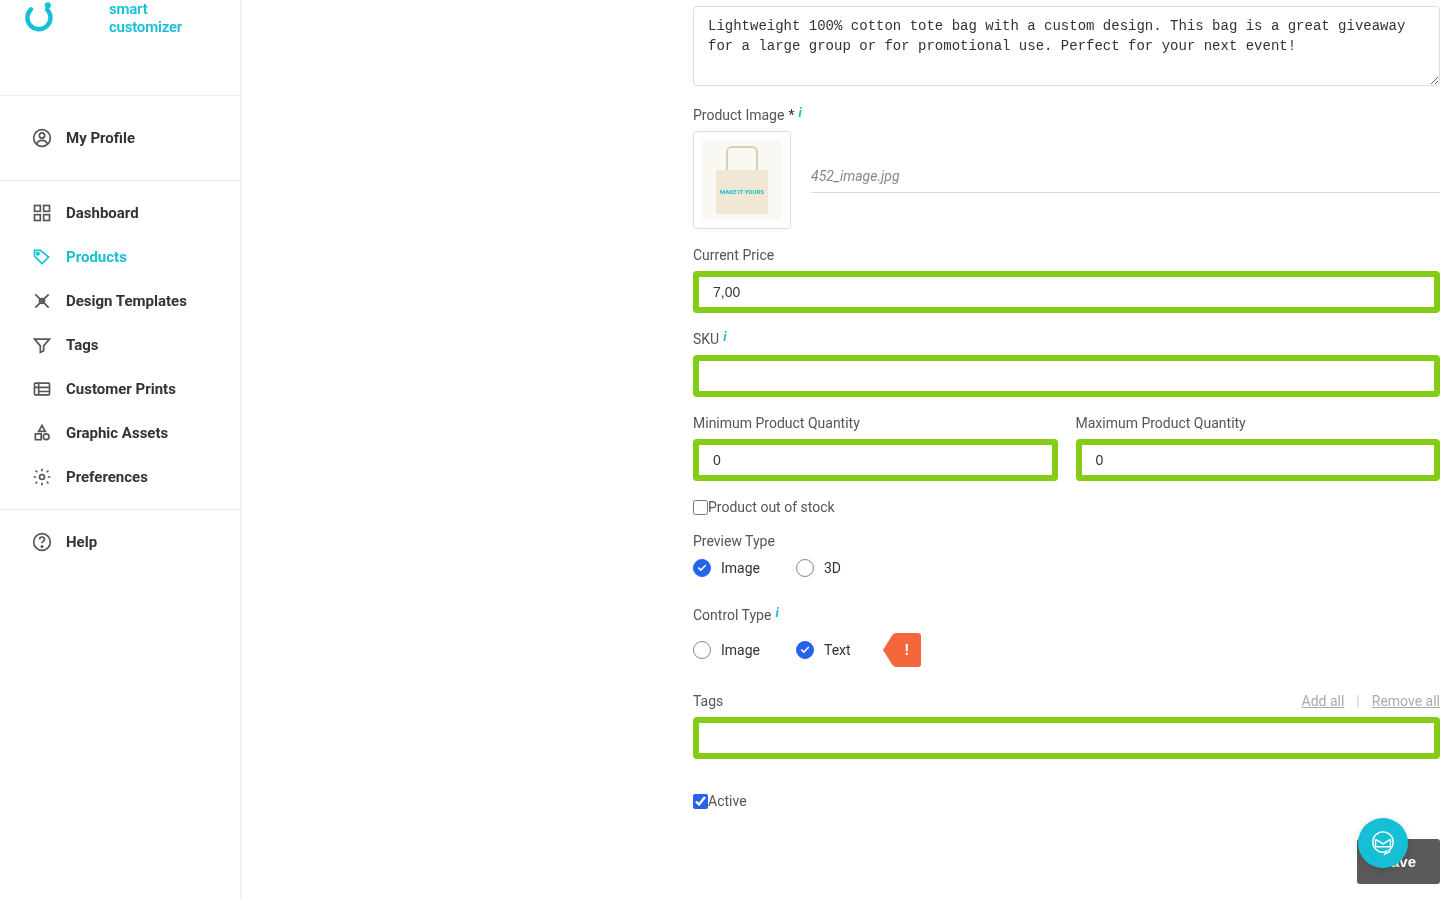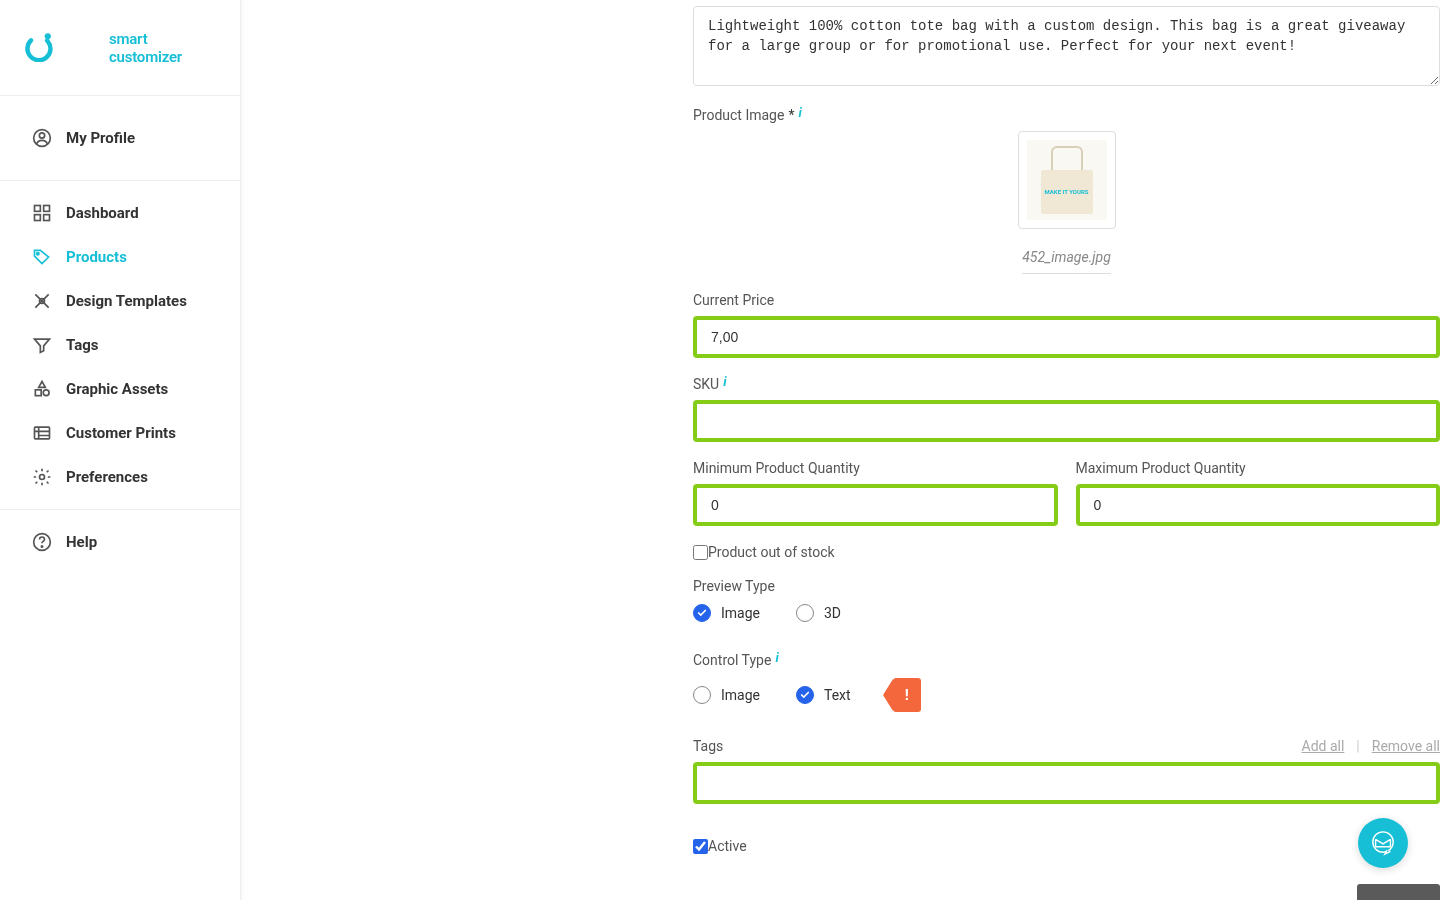--- a/index.html
+++ b/index.html
@@ -23,21 +23,21 @@
   top: 0;
   width: 241px;
   height: 100%;
   background: #fff;
   border-right: 1px solid #eee;
   box-shadow: 1px 0 3px rgba(0,0,0,0.05);
 }
 .logo-area {
   height: 96px;
   display: flex;
-  align-items: center;
+  align-items: flex-start;
   padding: 0 23px;
   border-bottom: 1px solid #eee;
   gap: 40px;
 }
 .logo-mark {
   width: 34px;
   height: 34px;
   margin-right: 14px;
 }
 .logo-text {
@@ -114,31 +114,30 @@
   font-family: "Courier New", monospace;
   font-size: 14px;
   line-height: 1.4;
   color: #333;
   resize: vertical;
   height: 80px;
 }
 .input {
   width: 100%;
   padding: 10px 14px;
-  border: 4px solid #84cc16;
+  border: 6px solid #84cc16;
   border-radius: 4px;
   font-size: 14px;
   color: #333;
   height: 42px;
 }
 .image-upload-row {
   display: flex;
   align-items: center;
   gap: 20px;
-  flex-direction: column;
 }
 .thumb {
   width: 98px;
   height: 98px;
   border: 1px solid #ddd;
   border-radius: 4px;
   background: #fff;
   display: flex;
   align-items: center;
   justify-content: center;
@@ -381,35 +380,35 @@
       <span class="nav-icon">
         <svg viewBox="0 0 24 24" fill="none" stroke="#555" stroke-width="2">
             <path d="M3 5h18l-7 8v6l-4 2v-8L3 5z"></path>
           </svg>
       </span>
       <span>Tags</span>
     </div>
     <div class="nav-item">
       <span class="nav-icon">
         <svg viewBox="0 0 24 24" fill="none" stroke="#555" stroke-width="2">
+            <rect x="3" y="5" width="18" height="14" rx="1"></rect>
+            <path d="M3 10h18M8 5v14M8 15h13"></path>
+          </svg>
+      </span>
+      <span>Customer Prints</span>
+    </div>
+    <div class="nav-item">
+      <span class="nav-icon">
+        <svg viewBox="0 0 24 24" fill="none" stroke="#555" stroke-width="2">
             <path d="M12 3l4 7H8l4-7z"></path>
             <rect x="4" y="13" width="7" height="7"></rect>
             <circle cx="17" cy="16.5" r="3.5"></circle>
           </svg>
       </span>
       <span>Graphic Assets</span>
-    </div>
-    <div class="nav-item">
-      <span class="nav-icon">
-        <svg viewBox="0 0 24 24" fill="none" stroke="#555" stroke-width="2">
-            <rect x="3" y="5" width="18" height="14" rx="1"></rect>
-            <path d="M3 10h18M8 5v14M8 15h13"></path>
-          </svg>
-      </span>
-      <span>Customer Prints</span>
     </div>
     <div class="nav-item">
       <span class="nav-icon">
         <svg viewBox="0 0 24 24" fill="none" stroke="#555" stroke-width="2">
             <circle cx="12" cy="12" r="3"></circle>
             <path d="M12 2v3M12 19v3M4.2 4.2l2.1 2.1M17.7 17.7l2.1 2.1M2 12h3M19 12h3M4.2 19.8l2.1-2.1M17.7 6.3l2.1-2.1"></path>
           </svg>
       </span>
       <span>Preferences</span>
     </div>

